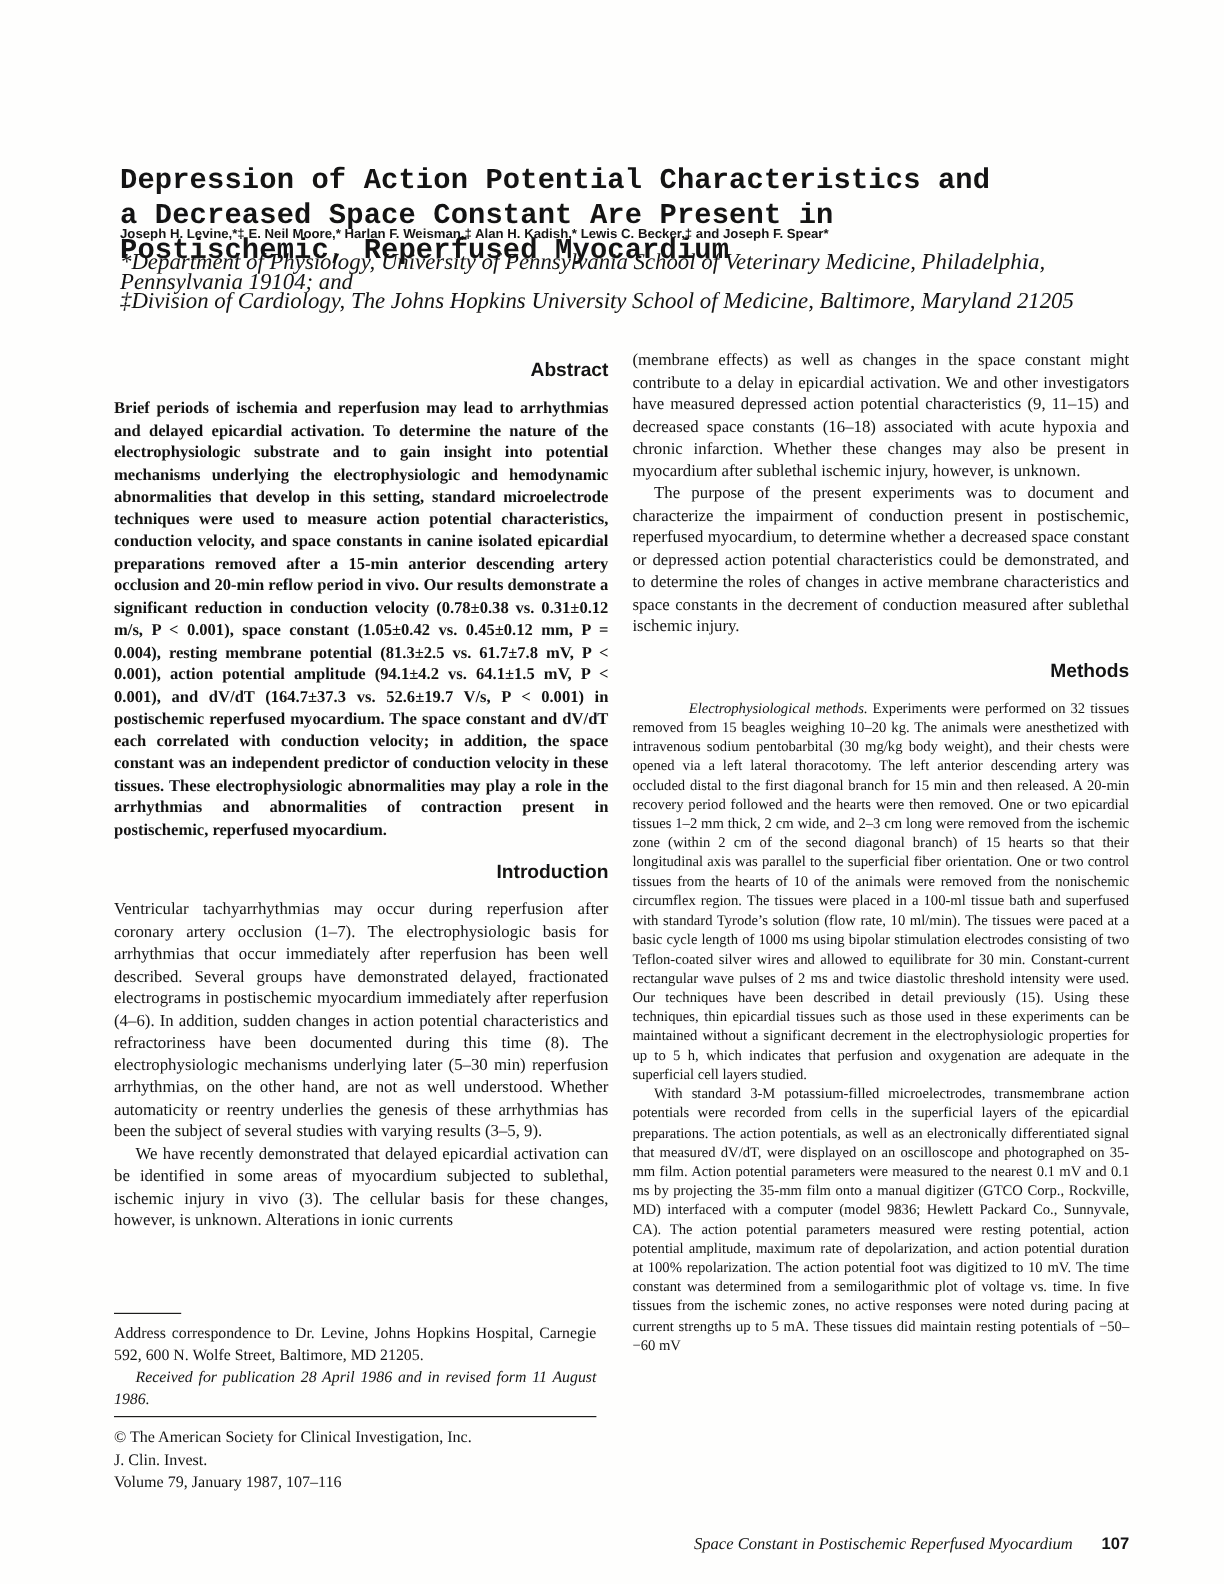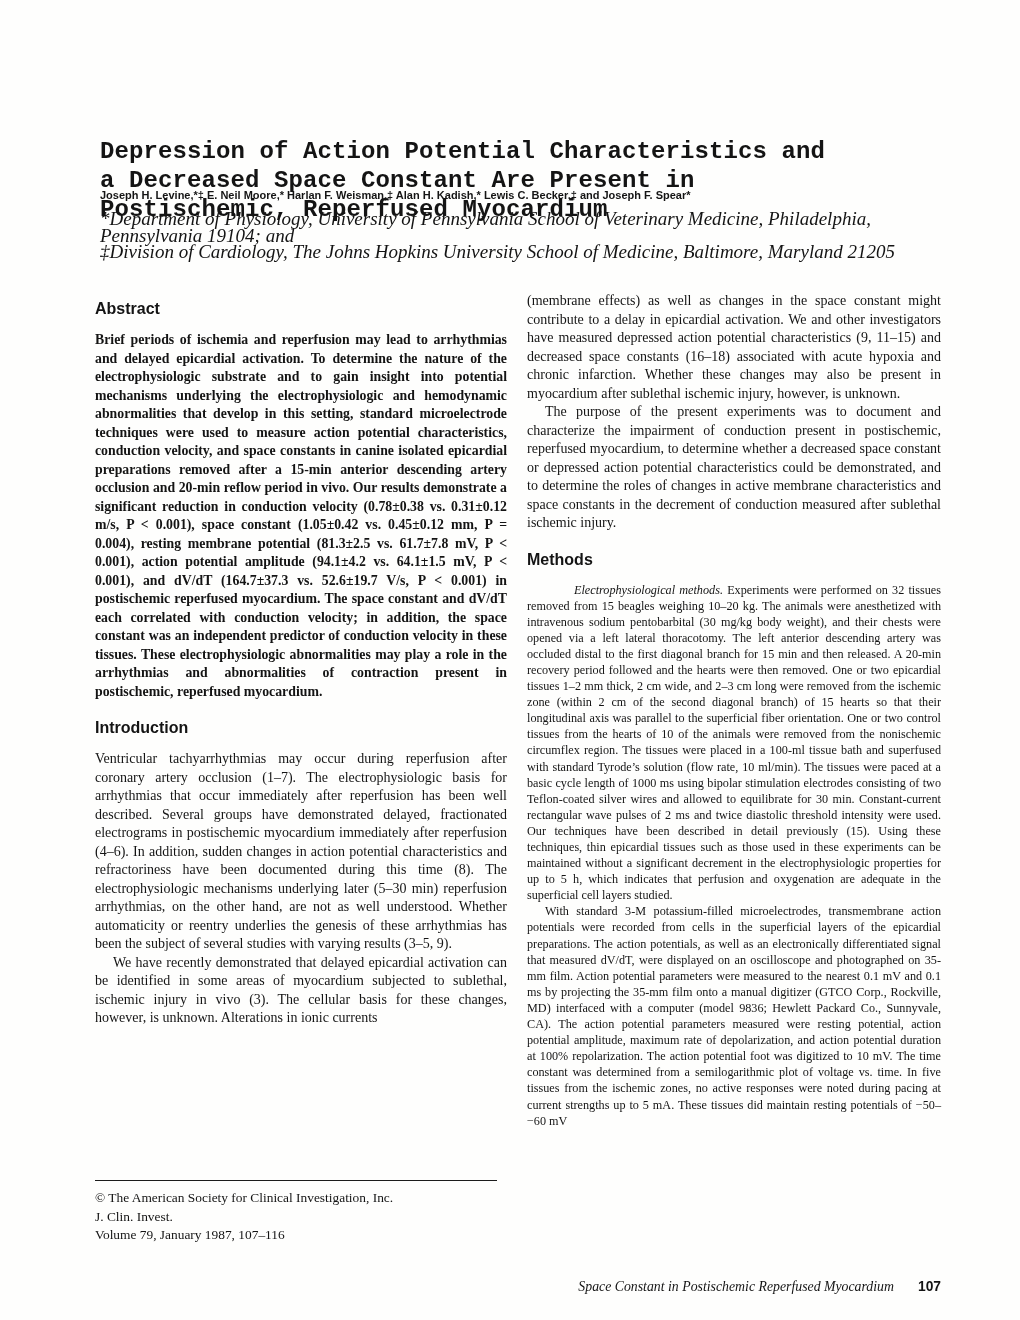--- a/index.html
+++ b/index.html
@@ -20,21 +20,21 @@
   .affil{
     position:absolute;left:100px;top:211px;width:870px;
     font-style:italic;font-size:19px;line-height:16.5px;
   }
   
   .col{position:absolute;text-align:justify;hyphens:auto;-webkit-hyphens:auto;}
   .col-left{left:95px;top:300px;width:412px;}
   .col-right{left:527px;top:292px;width:414px;}
   .sect-h{
     font-family:"Liberation Sans",sans-serif;font-weight:bold;font-size:16px;
-    margin:0 0 13px 0;text-align:left;
+    margin:0 0 13px 0;text-align:right;
   }
   .body-p{font-size:14px;line-height:18.5px;margin:0;}
   .abstract-p{font-weight:bold;font-size:13.8px;line-height:18.5px;margin:0;}
   .indent{text-indent:18px;}
   .intro-gap{margin-top:18px;}
   .methods-p{font-size:12.2px;line-height:16.1px;margin:0;}
   .lead-italic{font-style:italic;margin-left:47px;}
   
   .footnote{
     position:absolute;left:95px;top:1094px;width:402px;
@@ -70,20 +70,25 @@
   </div>
 
   <div class="col col-left">
     <h2 class="sect-h">Abstract</h2>
     <p class="abstract-p">Brief periods of ischemia and reperfusion may lead to arrhythmias and delayed epicardial activation. To determine the nature of the electrophysiologic substrate and to gain insight into potential mechanisms underlying the electrophysiologic and hemodynamic abnormalities that develop in this setting, standard microelectrode techniques were used to measure action potential characteristics, conduction velocity, and space constants in canine isolated epicardial preparations removed after a 15-min anterior descending artery occlusion and 20-min reflow period in vivo. Our results demonstrate a significant reduction in conduction velocity (0.78±0.38 vs. 0.31±0.12 m/s, P &lt; 0.001), space constant (1.05±0.42 vs. 0.45±0.12 mm, P = 0.004), resting membrane potential (81.3±2.5 vs. 61.7±7.8 mV, P &lt; 0.001), action potential amplitude (94.1±4.2 vs. 64.1±1.5 mV, P &lt; 0.001), and dV/dT (164.7±37.3 vs. 52.6±19.7 V/s, P &lt; 0.001) in postischemic reperfused myocardium. The space constant and dV/dT each correlated with conduction velocity; in addition, the space constant was an independent predictor of conduction velocity in these tissues. These electrophysiologic abnormalities may play a role in the arrhythmias and abnormalities of contraction present in postischemic, reperfused myocardium.</p>
     <h2 class="sect-h intro-gap">Introduction</h2>
     <p class="body-p">Ventricular tachyarrhythmias may occur during reperfusion after coronary artery occlusion (1–7). The electrophysiologic basis for arrhythmias that occur immediately after reperfusion has been well described. Several groups have demonstrated delayed, fractionated electrograms in postischemic myocardium immediately after reperfusion (4–6). In addition, sudden changes in action potential characteristics and refractoriness have been documented during this time (8). The electrophysiologic mechanisms underlying later (5–30 min) reperfusion arrhythmias, on the other hand, are not as well understood. Whether automaticity or reentry underlies the genesis of these arrhythmias has been the subject of several studies with varying results (3–5, 9).</p>
     <p class="body-p indent">We have recently demonstrated that delayed epicardial activation can be identified in some areas of myocardium subjected to sublethal, ischemic injury in vivo (3). The cellular basis for these changes, however, is unknown. Alterations in ionic currents</p>
   </div>
 
+  <div class="footnote">
+    <div class="short-rule"></div>
+    <div>Address correspondence to Dr. Levine, Johns Hopkins Hospital, Carnegie 592, 600 N. Wolfe Street, Baltimore, MD 21205.</div>
+    <div class="received">Received for publication 28 April 1986 and in revised form 11 August 1986.</div>
+  </div>
 
   <div class="journal">
     <div class="col-rule"></div>
     <div>© The American Society for Clinical Investigation, Inc.</div>
     <div>J. Clin. Invest.</div>
     <div>Volume 79, January 1987, 107–116</div>
   </div>
 
   <div class="col col-right">
     <p class="body-p">(membrane effects) as well as changes in the space constant might contribute to a delay in epicardial activation. We and other investigators have measured depressed action potential characteristics (9, 11–15) and decreased space constants (16–18) associated with acute hypoxia and chronic infarction. Whether these changes may also be present in myocardium after sublethal ischemic injury, however, is unknown.</p>

